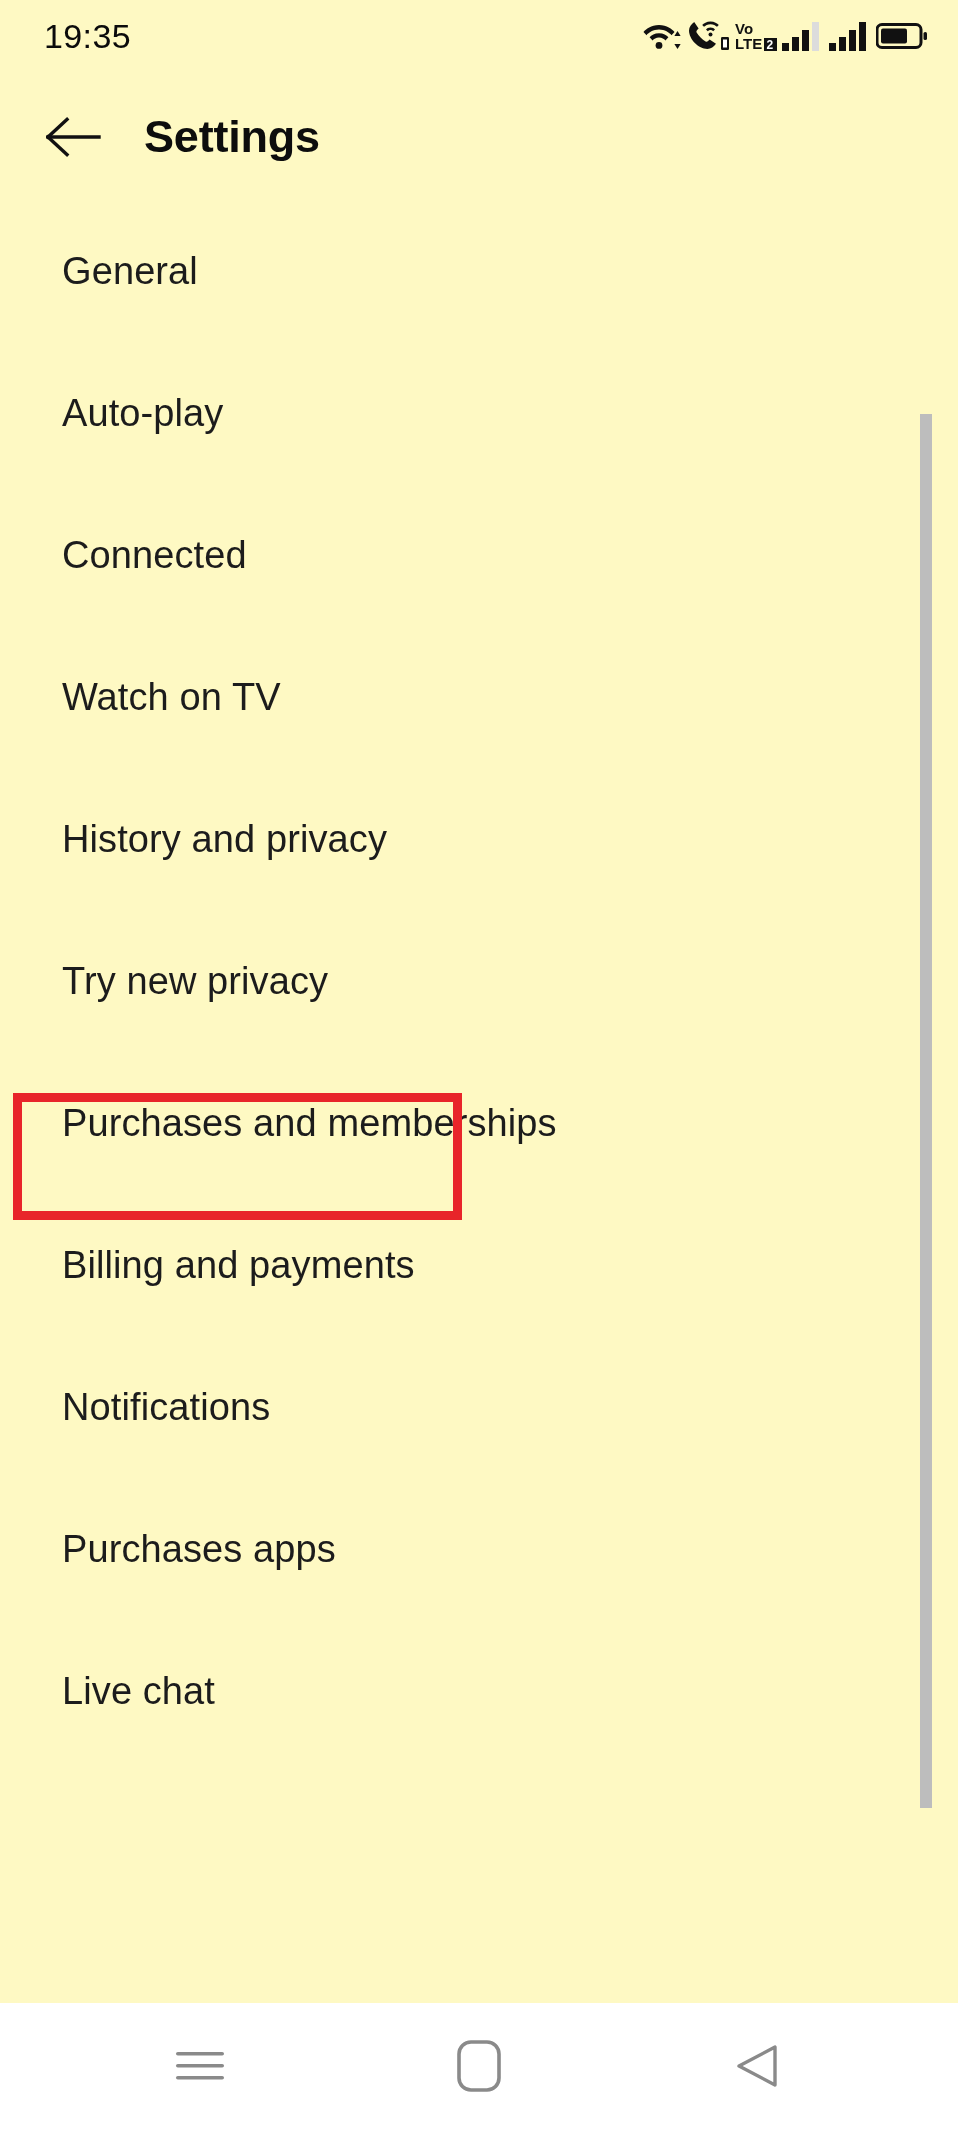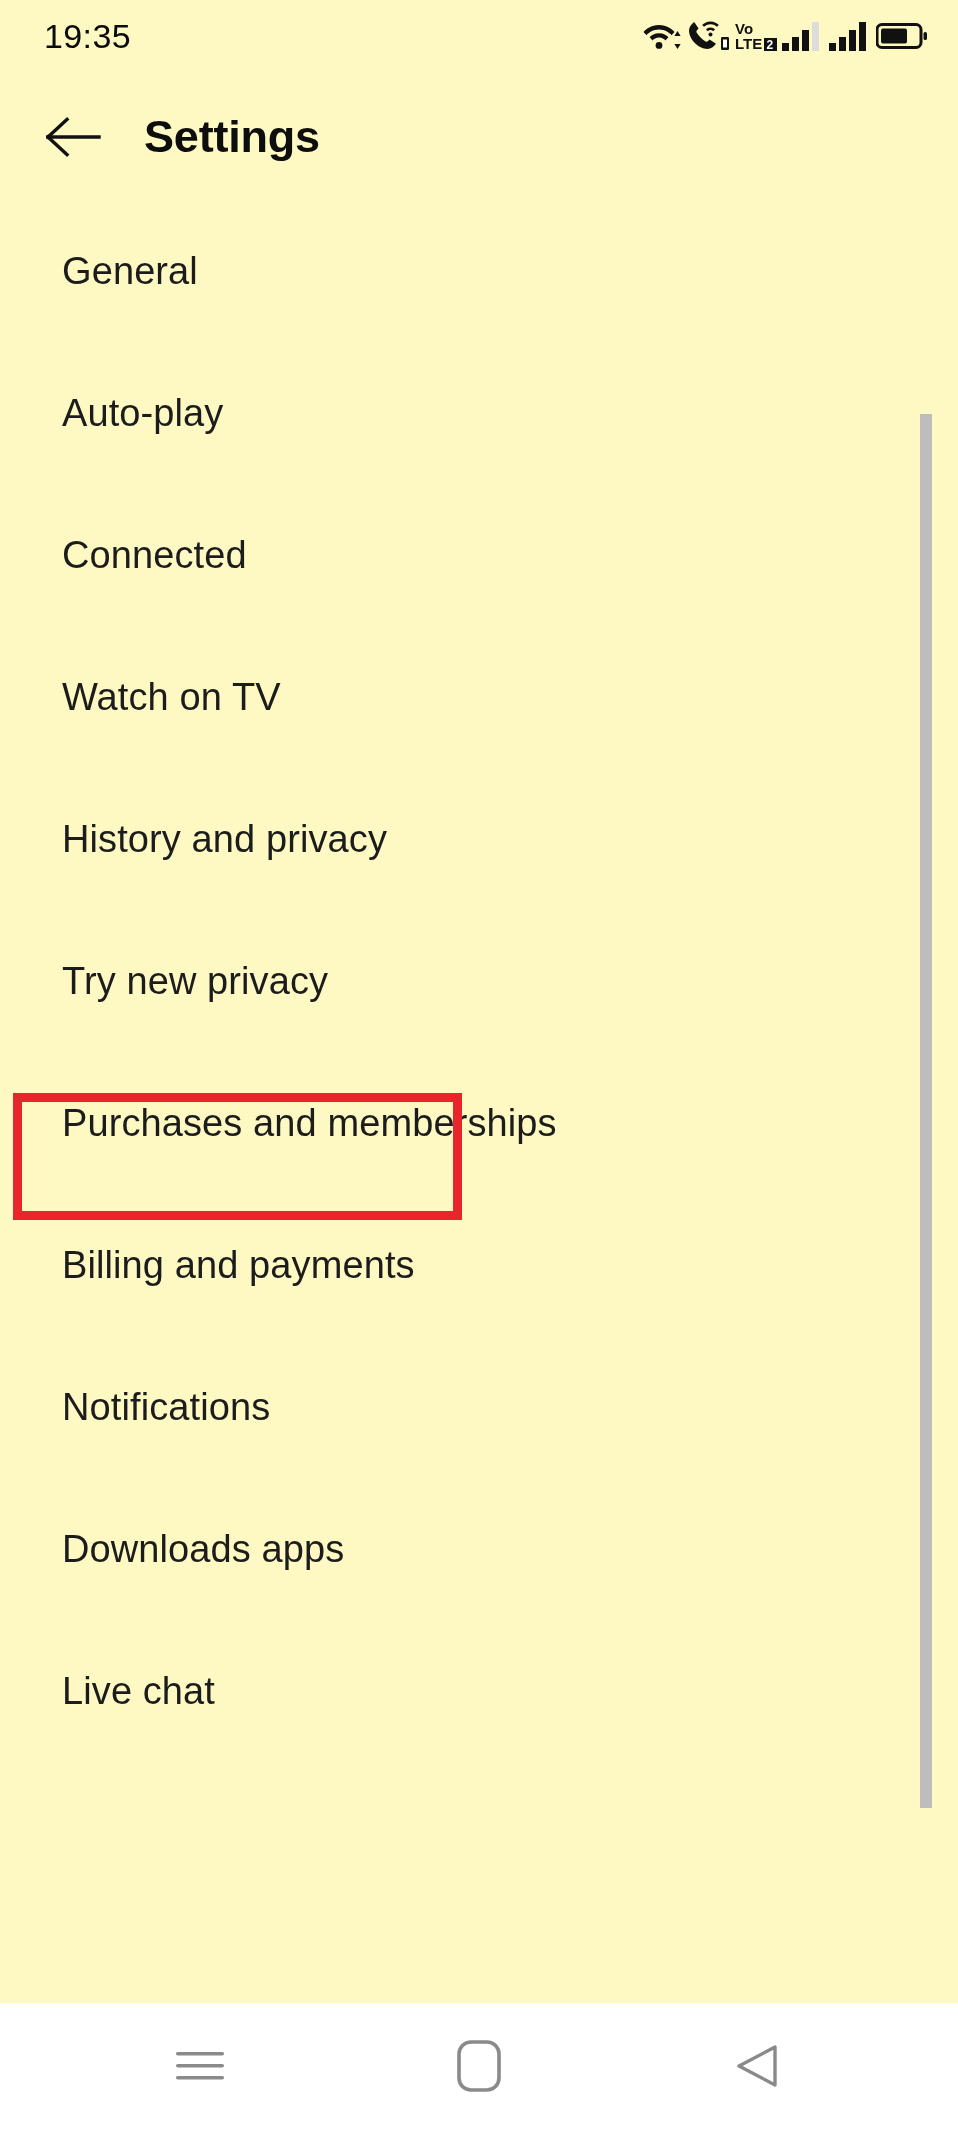--- a/index.html
+++ b/index.html
@@ -199,21 +199,21 @@
 
     <div class="list-item">
       <span class="list-item-label">Billing and payments</span>
     </div>
 
     <div class="list-item">
       <span class="list-item-label">Notifications</span>
     </div>
 
     <div class="list-item">
-      <span class="list-item-label">Downloads apps</span>
+      <span class="list-item-label">Purchases apps</span>
     </div>
 
     <div class="list-item">
       <span class="list-item-label">Live chat</span>
     </div>
 
   </div>
 
   <div class="scrollbar-track">
     <div class="scrollbar-thumb"></div>

